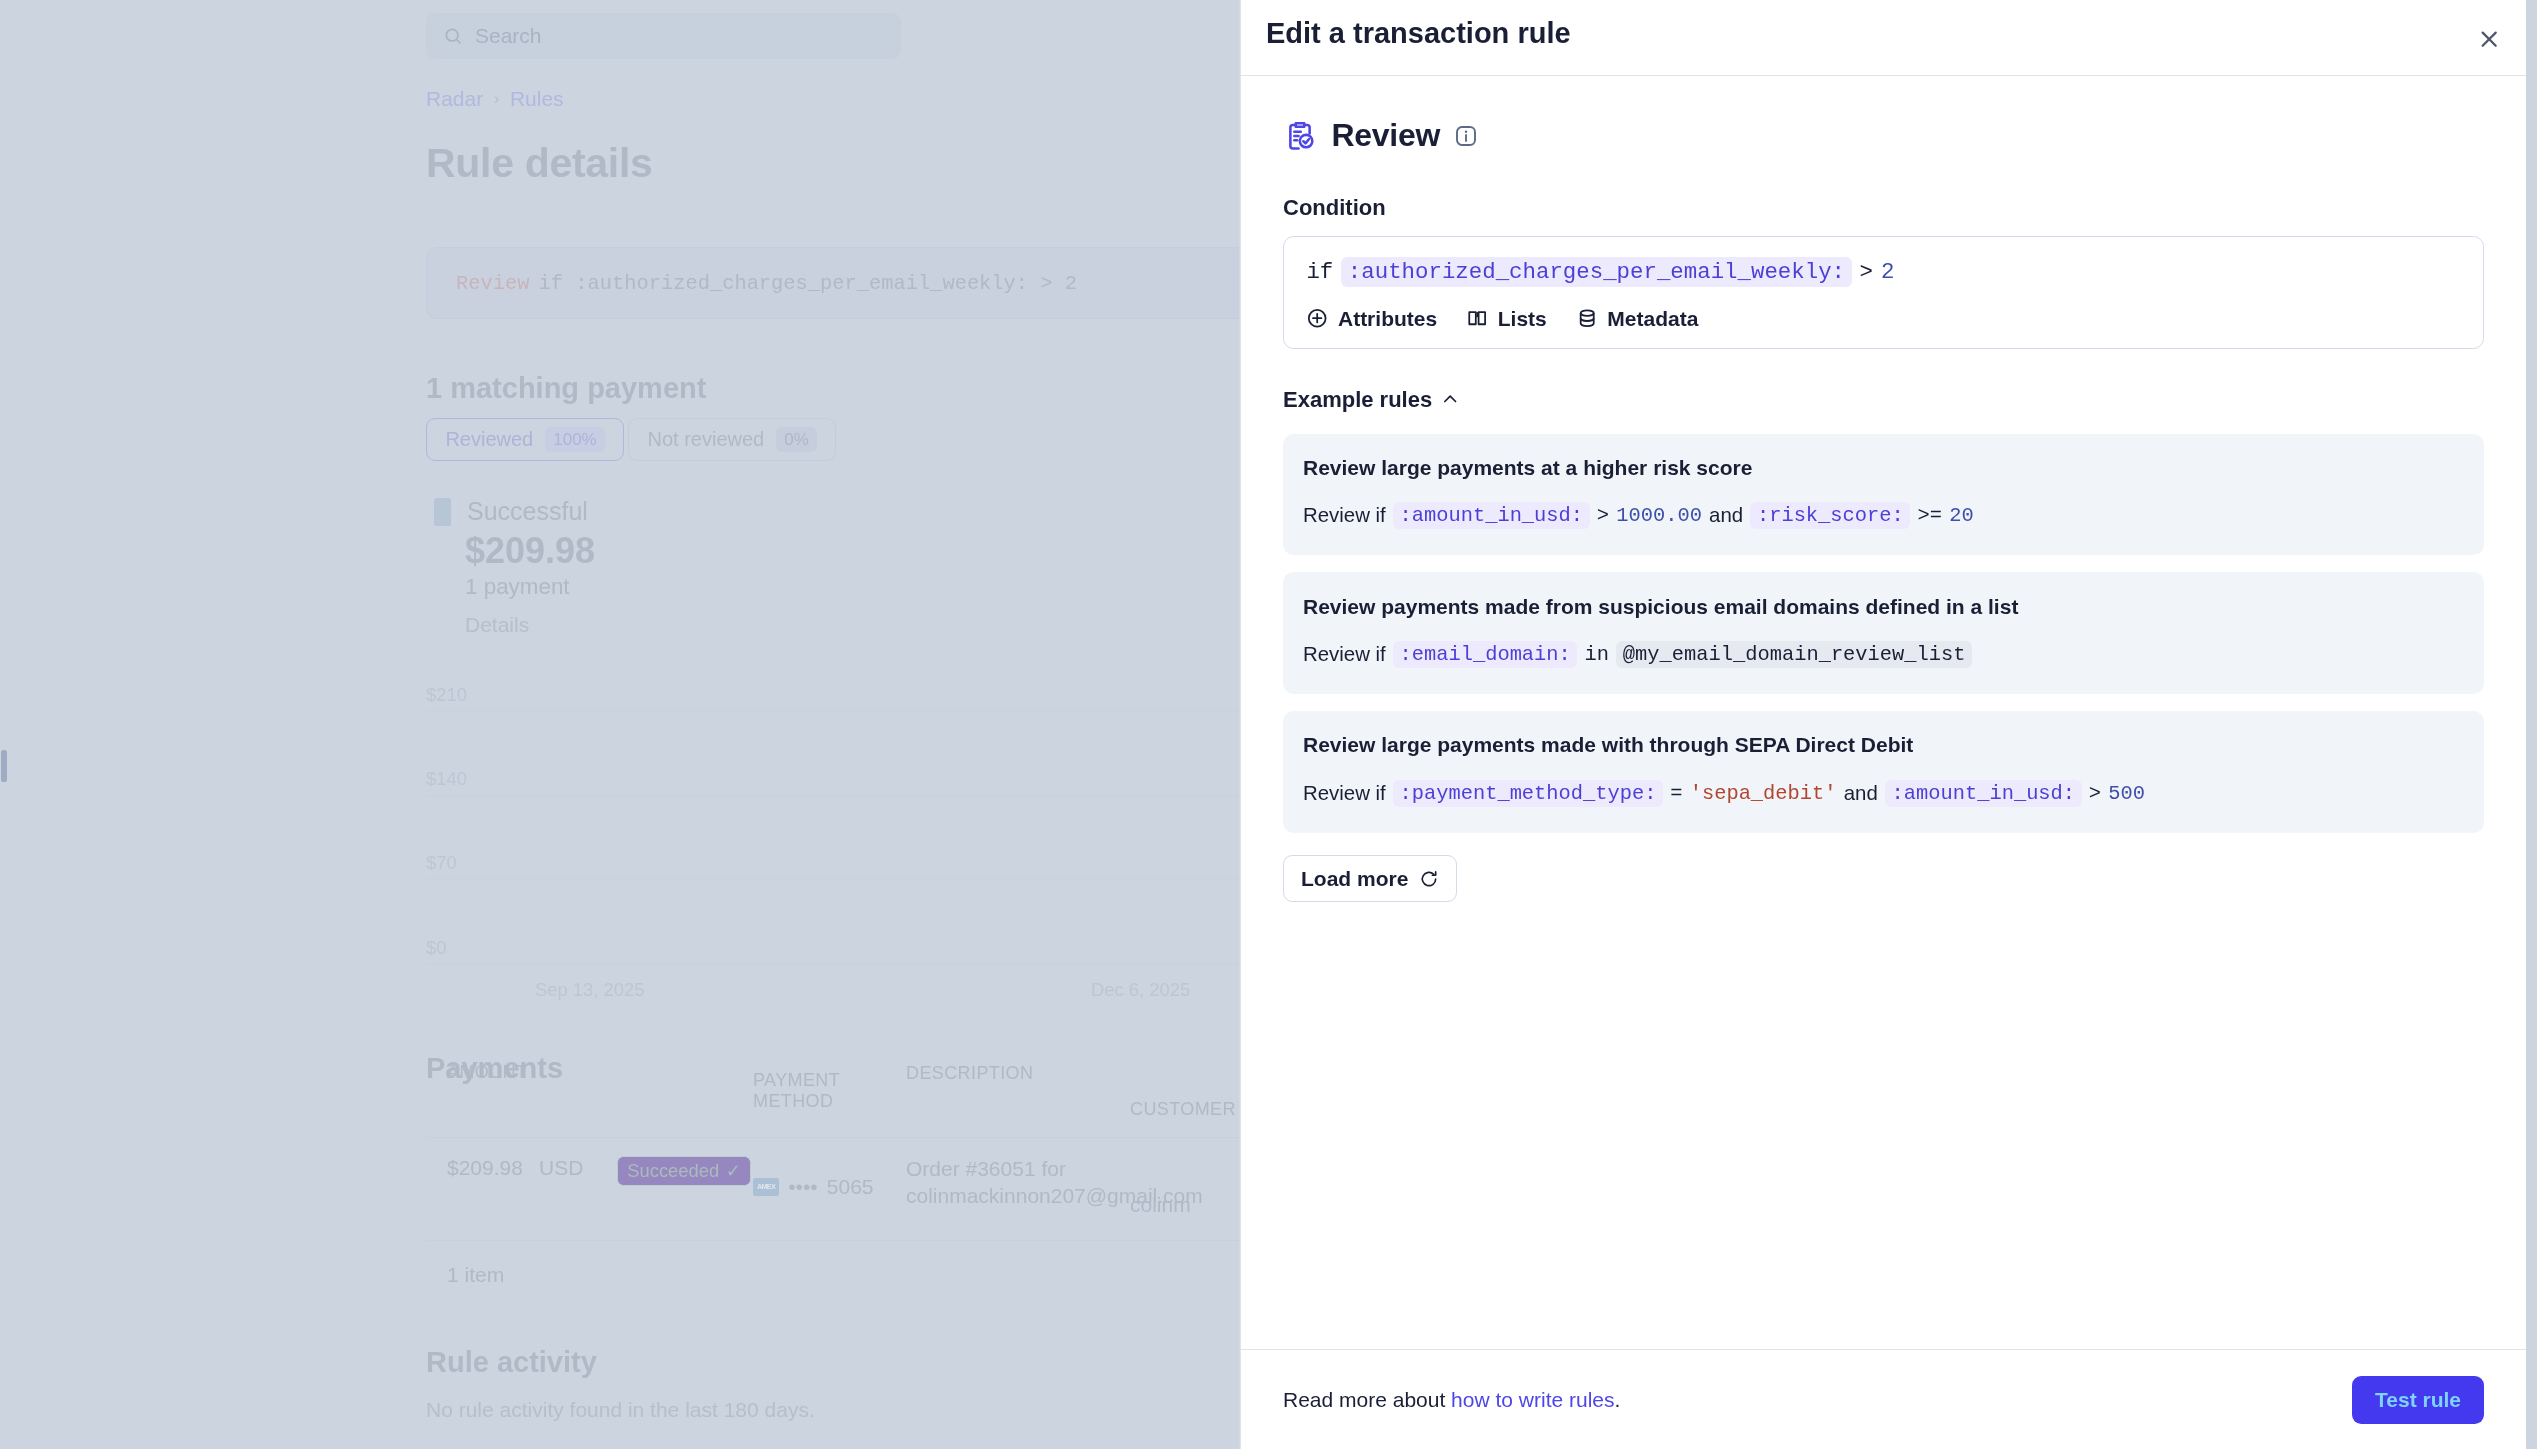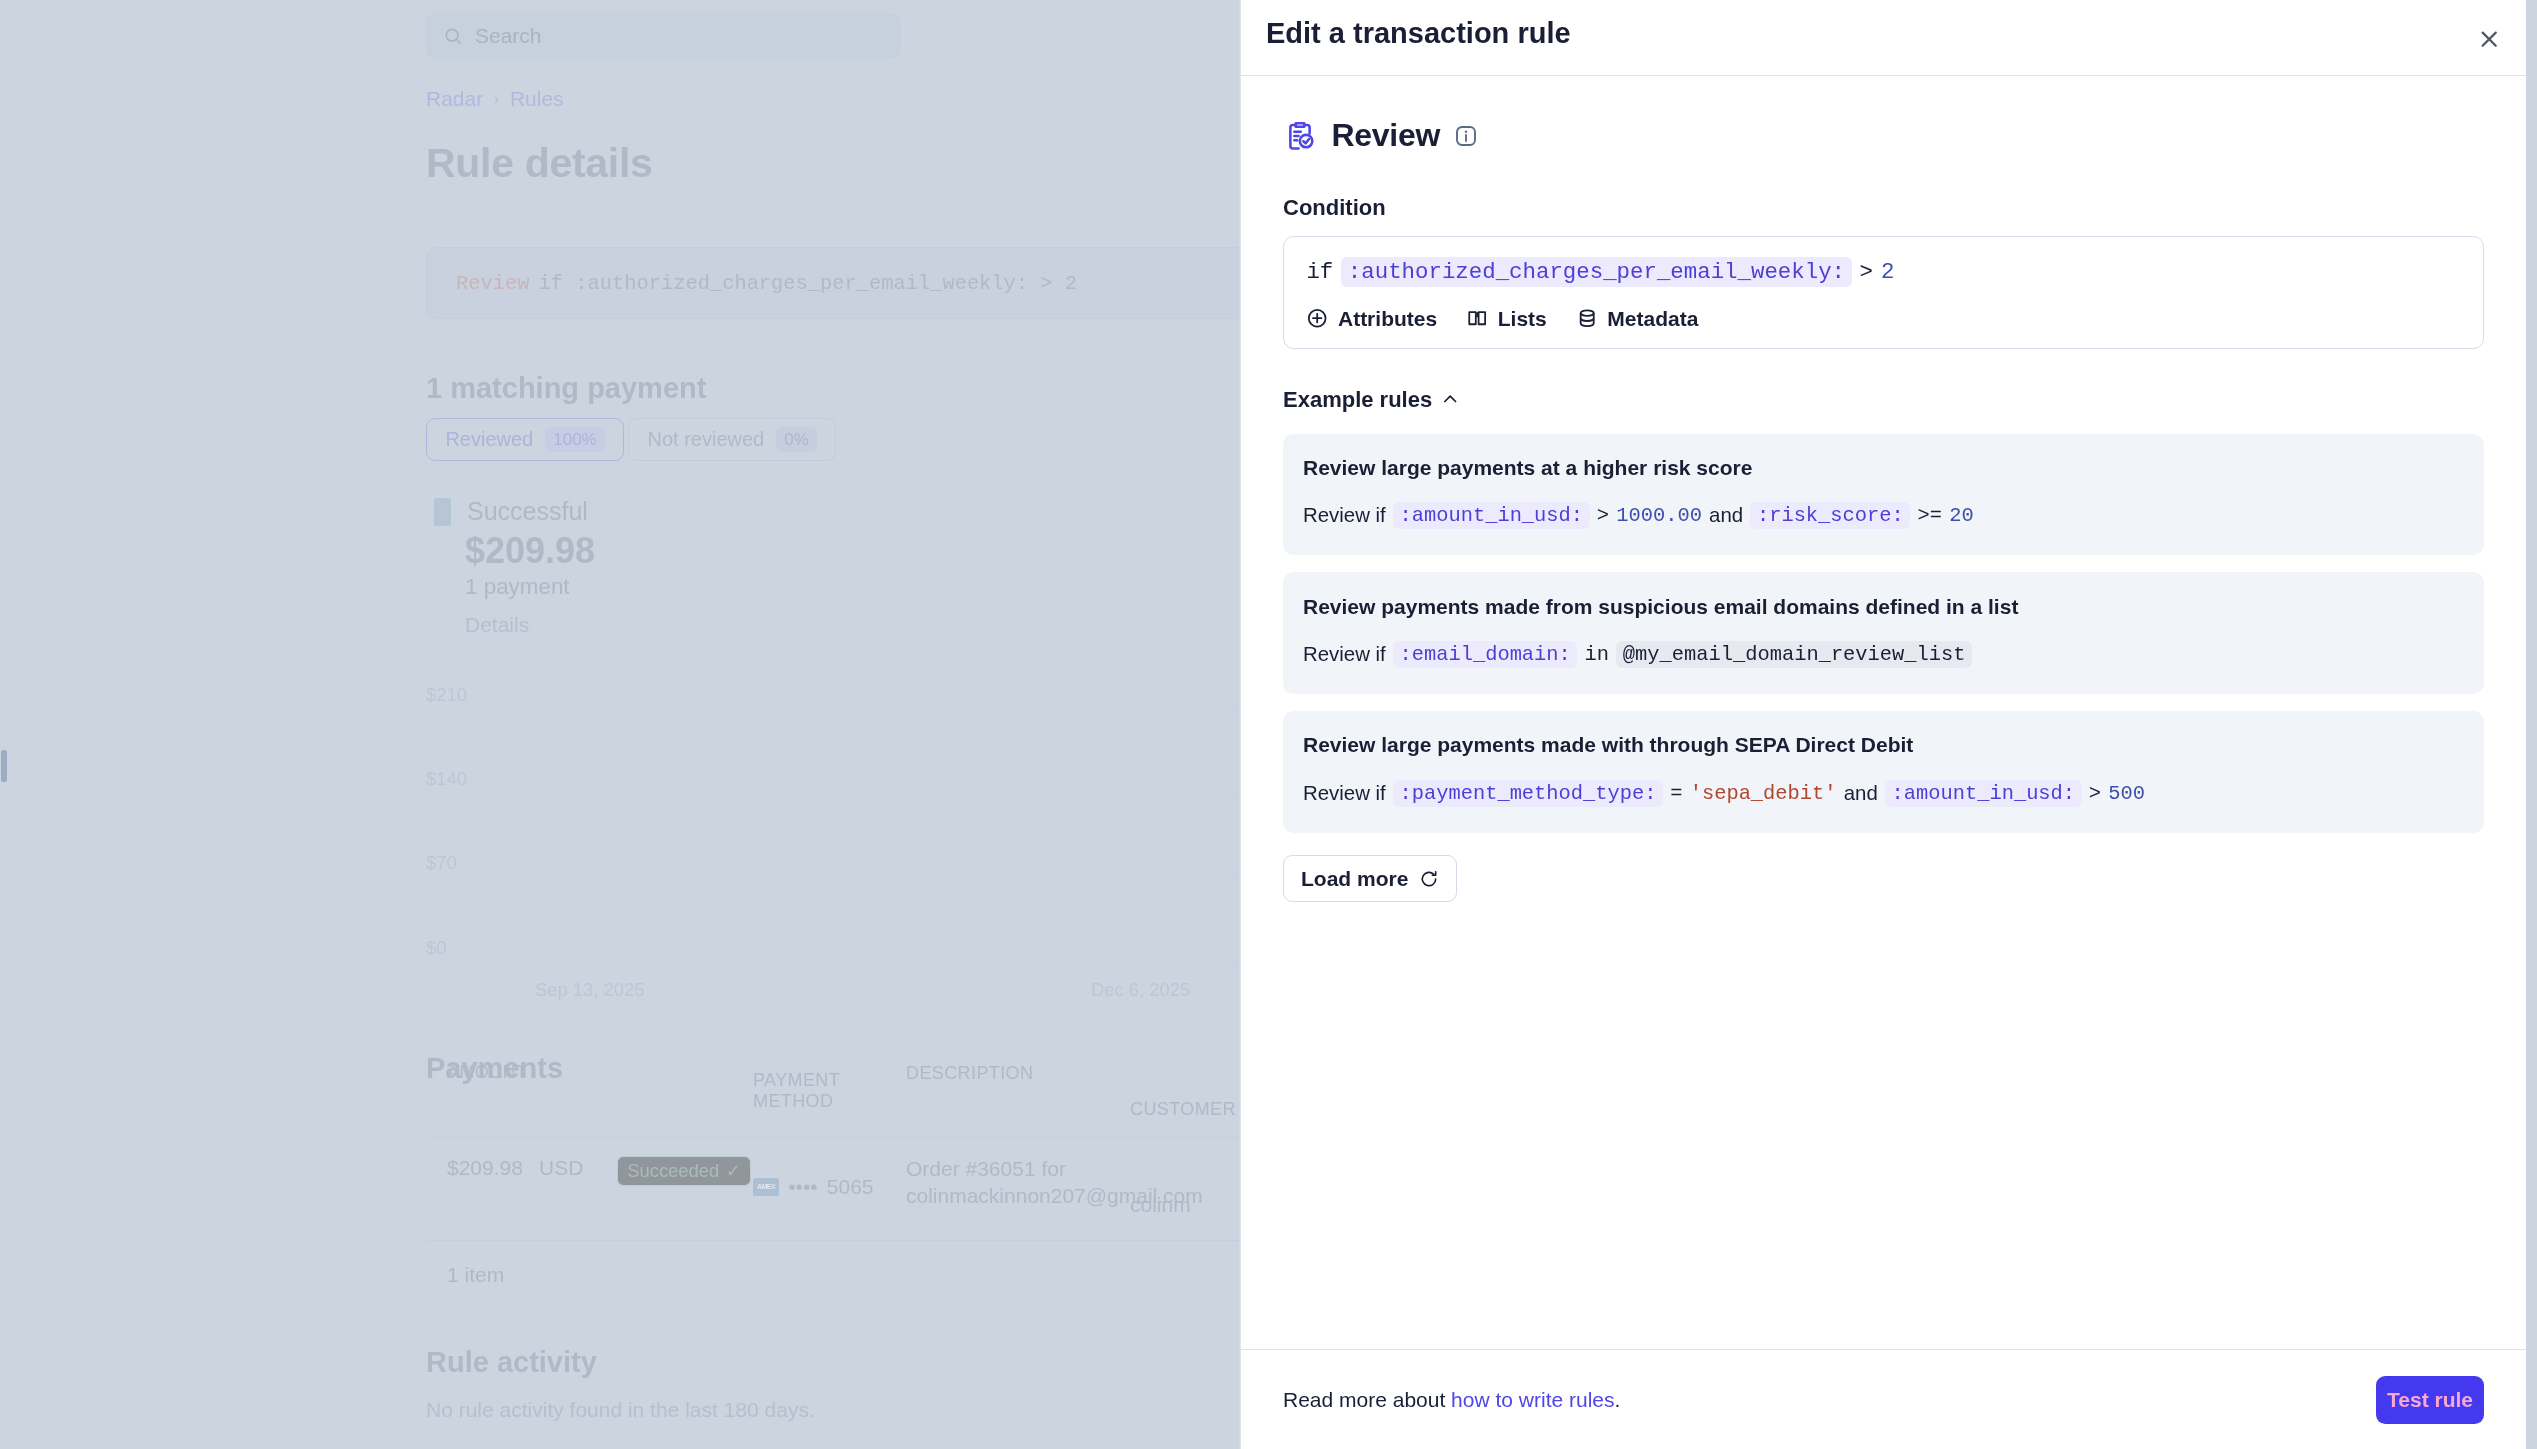--- a/index.html
+++ b/index.html
@@ -88,21 +88,21 @@
   #ptable .row { display: flex; font-size: 21px; color: #8d95a5;
                  border-top: 1.3px solid #c0c9d8; border-bottom: 1.3px solid #c0c9d8; padding: 18.4px 0 22.4px 0; }
   .c-amt { width: 113px; padding-left: 21px; }
   .c-cur { width: 78px; }
   .c-stat { width: 136px; }
   .c-pm { width: 153px; display: flex; align-items: center; gap: 9.2px; }
   .c-desc { width: 224px; line-height: 1.28; }
   .c-cust { flex: 1; margin-top: 37px; }
   .badge-succ {
     display: inline-flex; align-items: center; gap: 6.6px;
-    background: #404040; border: 1.3px solid #a9c5b0; color: #7d9a85;
+    background: #4c1d95; border: 1.3px solid #a9c5b0; color: #7d9a85;
     border-radius: 6.6px; padding: 2.6px 9.2px; font-size: 18.4px;
   }
   .amex { width: 26px; height: 18.4px; background: #7ea4c6; border-radius: 2.6px;
           color: #ffffff; font-size: 7.2px; font-weight: bold; display:flex;
           align-items:center; justify-content:center; letter-spacing:-0.7px; }
   #ptable .footer { font-size: 21px; color: #8d95a5; padding: 22.4px 0 0 21px; }
 
   #activity-title { position: absolute; left: 426px; top: 1346px; font-size: 29px; font-weight: bold; color: #8d95a5; }
   #activity-empty { position: absolute; left: 426px; top: 1398px; font-size: 21px; color: #9aa2b2; }
 
@@ -187,22 +187,22 @@
   #load-more svg { width: 20px; height: 20px; }
 
   #panel-footer {
     height: 100px; flex: none; border-top: 1.3px solid #dfe4ec;
     display: flex; align-items: center; justify-content: space-between;
     padding: 0 42px;
   }
   #footer-text { font-size: 21px; color: #1a1f36; }
   #footer-link { color: #4f46e5; text-decoration: none; }
   #test-rule-btn {
-    background: #4539f0; color: #f9a8d4; border: none; border-radius: 9.2px;
-    padding: 12px 11px; font-size: 21px; font-weight: bold; cursor: pointer;
+    background: #4539f0; color: #7dd3fc; border: none; border-radius: 9.2px;
+    padding: 12px 23px; font-size: 21px; font-weight: bold; cursor: pointer;
     font-family: "Liberation Sans", sans-serif;
   }
 </style>
 </head>
 <body>
 
 <div id="backdrop">
   <div class="bg-dim">
 
     <div id="search-bar">

